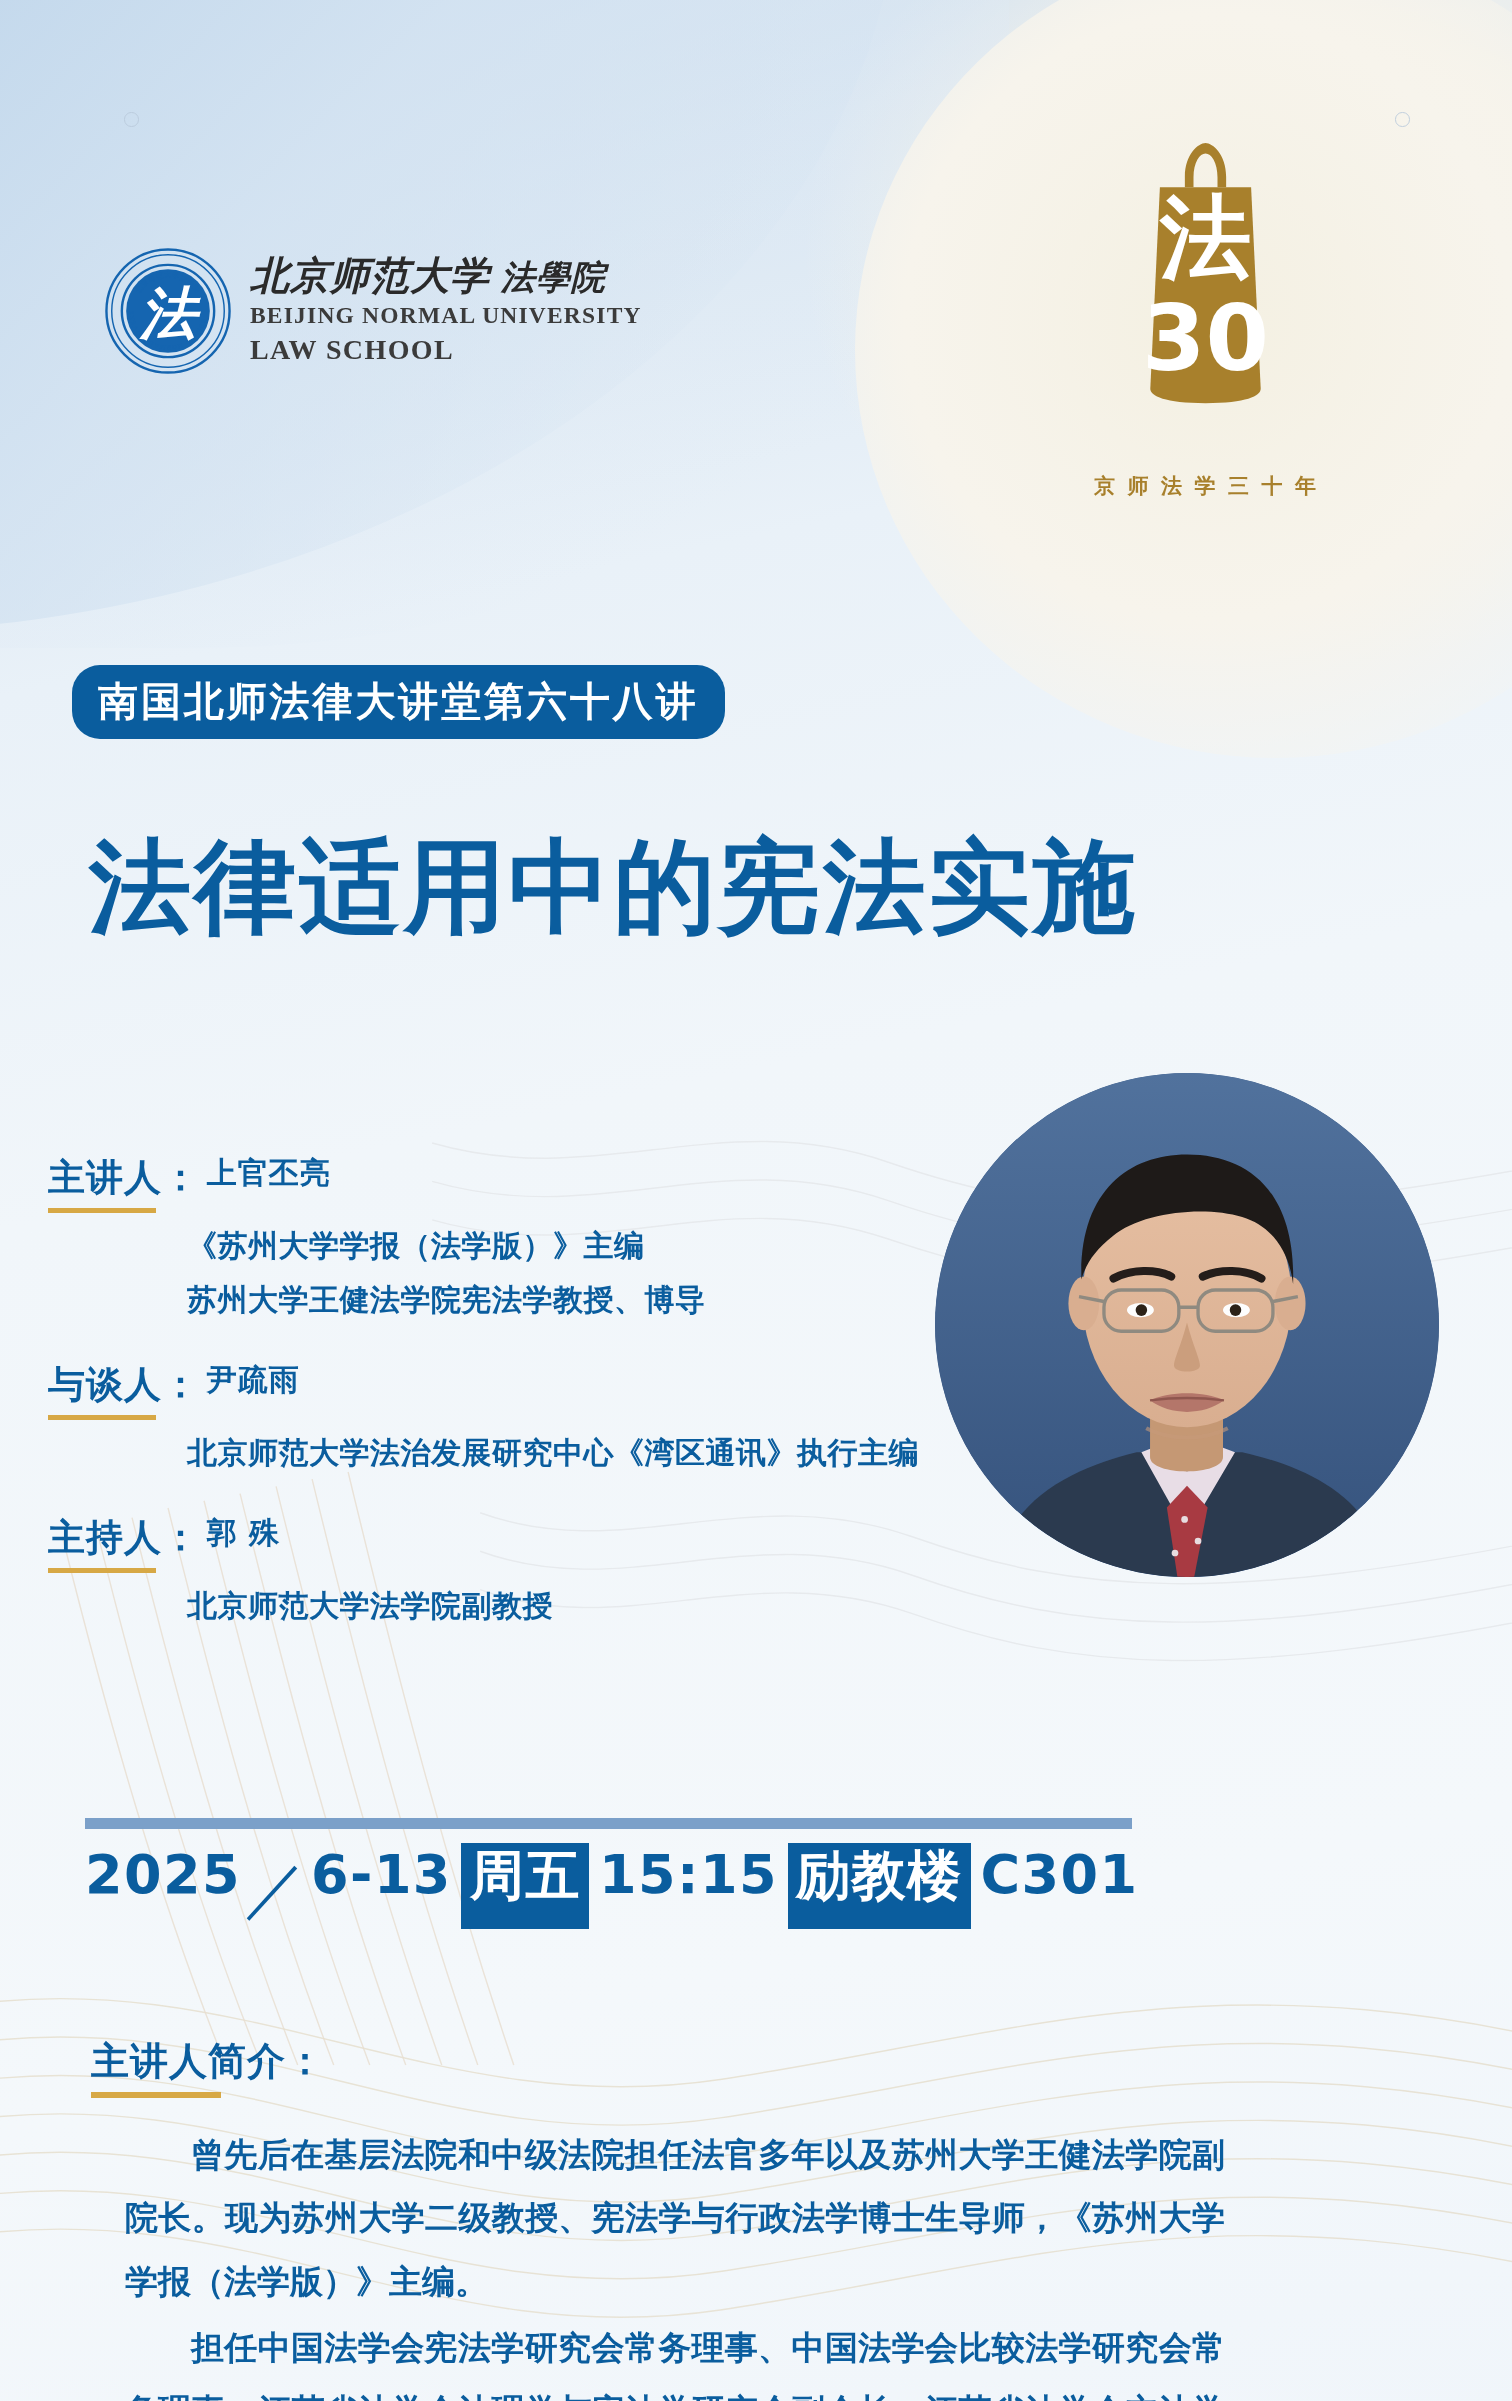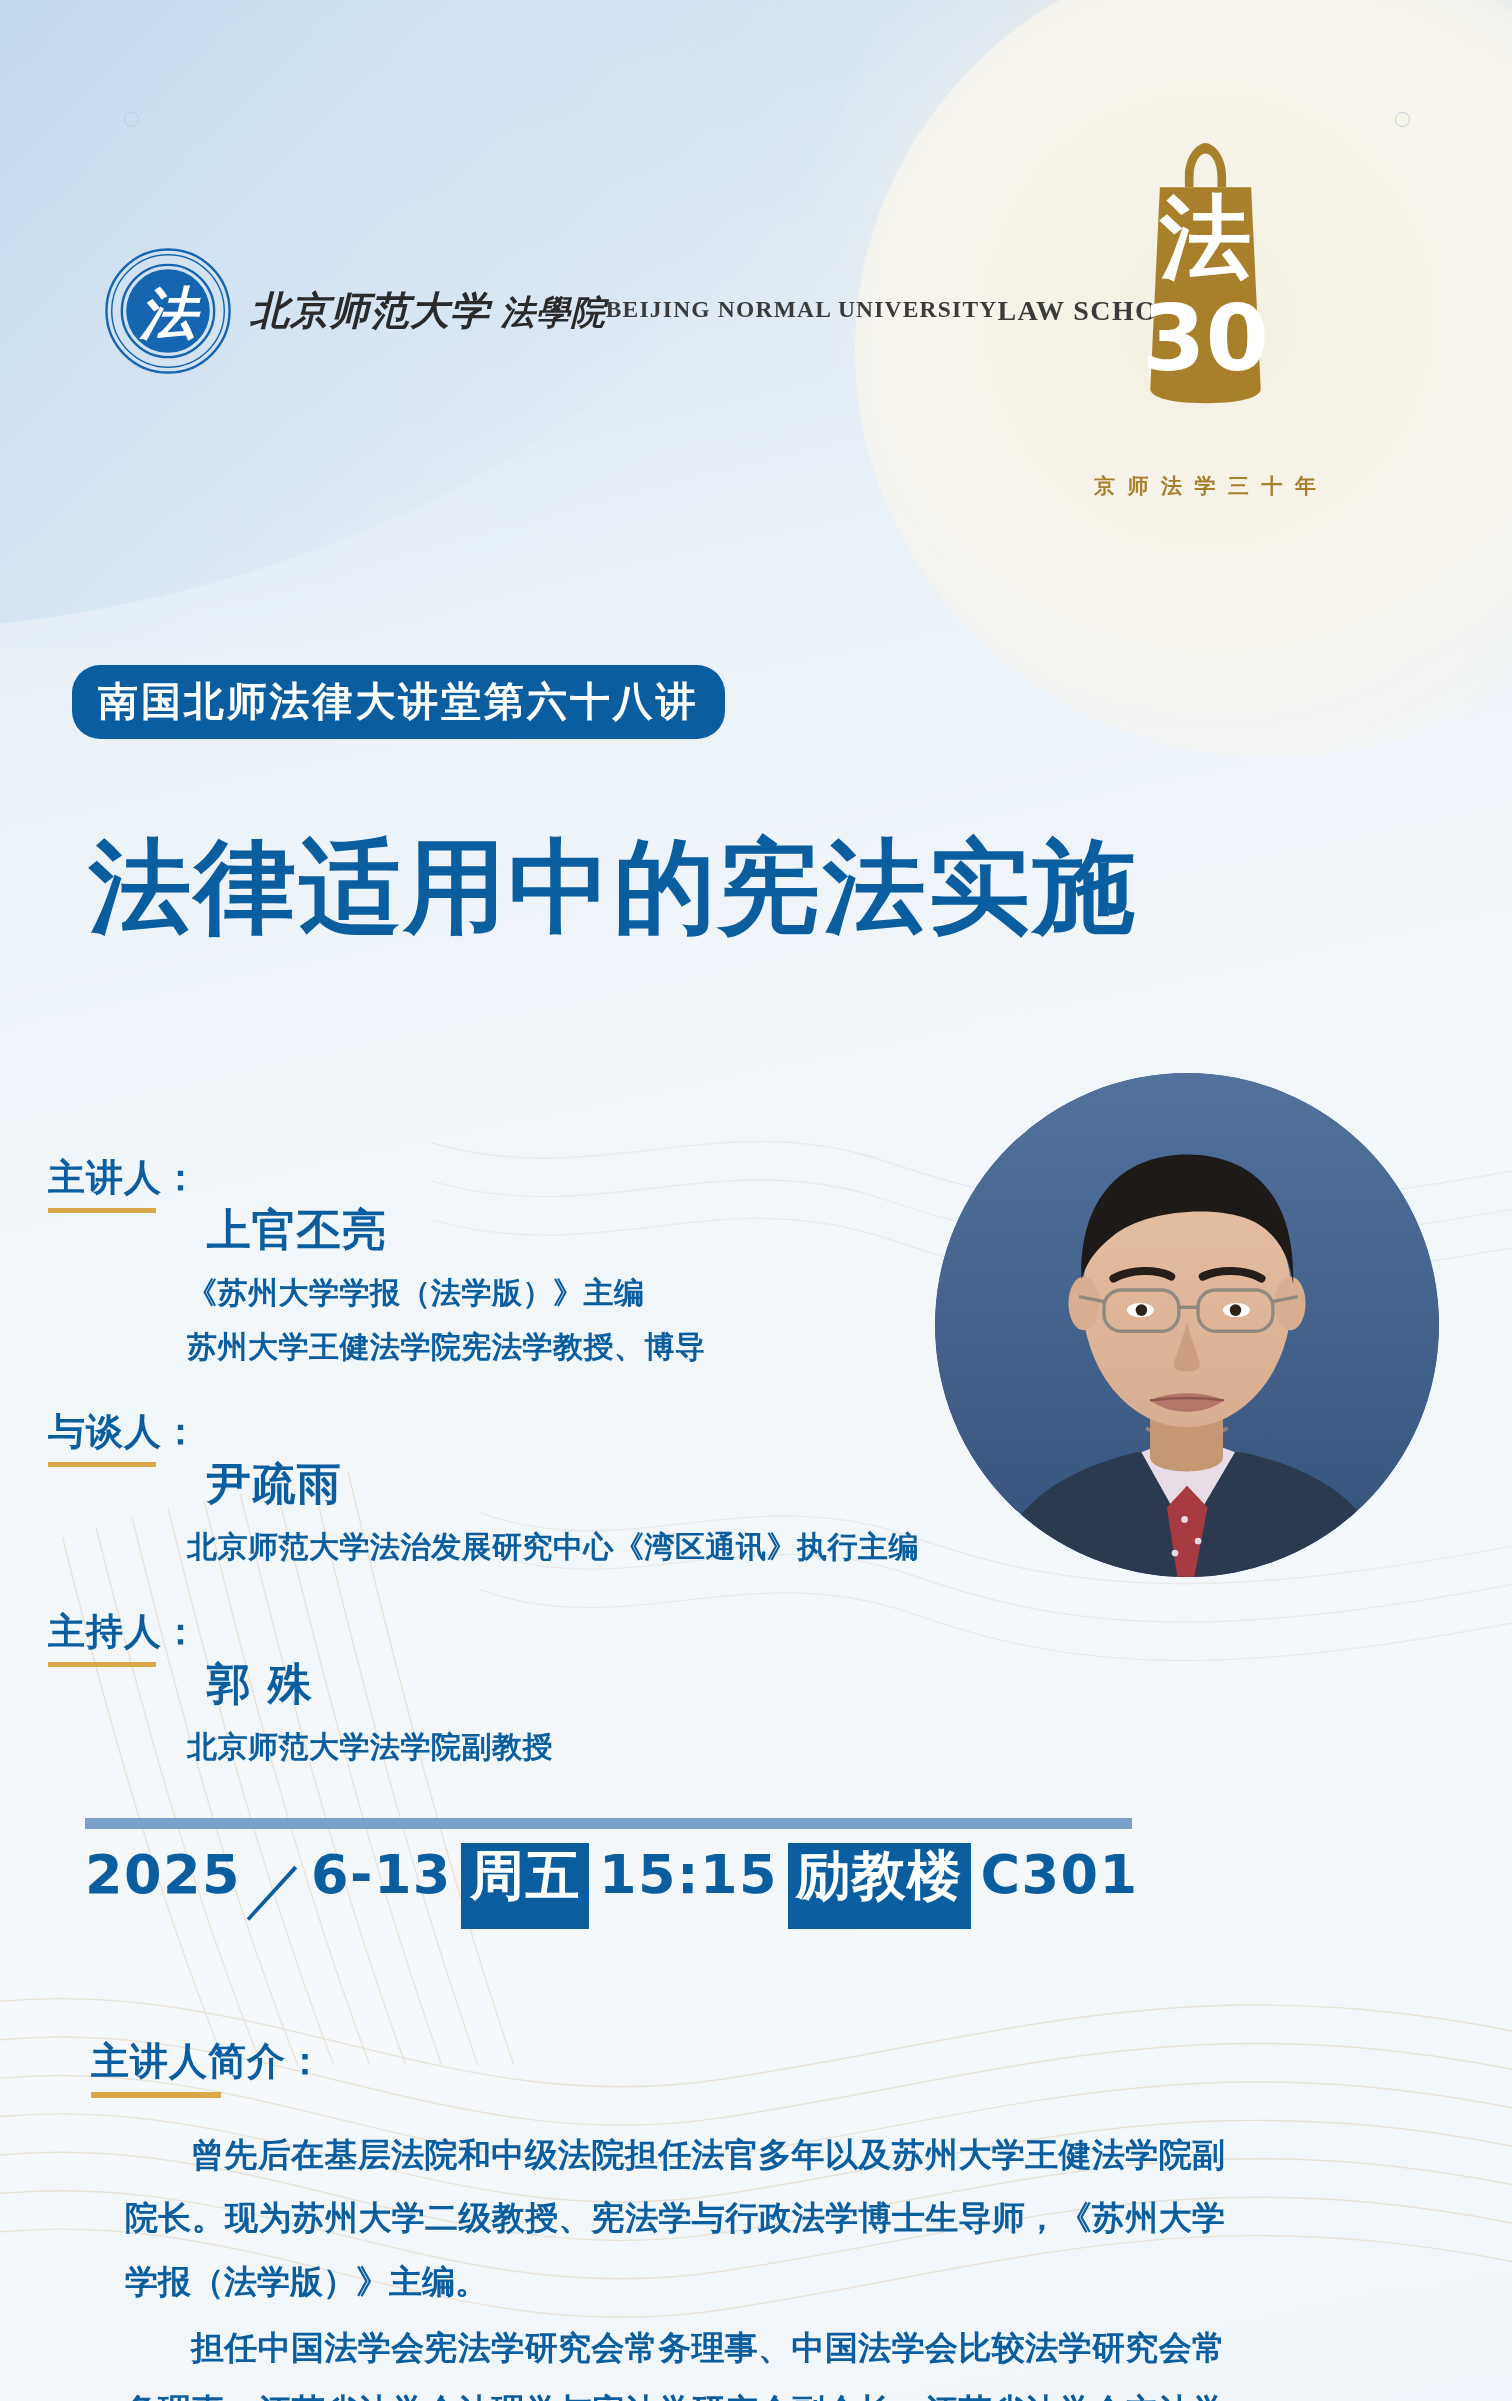--- a/index.html
+++ b/index.html
@@ -36,21 +36,21 @@
   }
   .svg-layer{position:absolute;inset:0;width:1512px;height:3781px;pointer-events:none;}
   .dot-ring{
     position:absolute;width:12.5px;height:12.5px;border:1.9px solid #b9c9da;border-radius:50%;
     opacity:.85;
   }
   
   .header{position:absolute;top:0;left:0;width:1512px;height:624px;}
   .logo-wrap{position:absolute;left:105px;top:248px;display:flex;align-items:center;gap:19px;}
   .seal{width:126px;height:126px;position:relative;flex:0 0 auto;}
-  .logo-text{display:flex;}
+  .logo-text{display:flex;flex-direction:column;}
   .logo-cn{font-family:"Liberation Serif","DejaVu Serif",serif;font-size:39px;font-style:italic;font-weight:700;color:#2a2a2a;letter-spacing:1px;line-height:1.05;white-space:nowrap;}
   .logo-cn .small{font-size:34px;}
   .logo-en1{font-family:"Liberation Serif","DejaVu Serif",serif;font-size:23.5px;font-weight:700;color:#3b3b3b;letter-spacing:1.2px;margin-top:5.8px;white-space:nowrap;}
   .logo-en2{font-family:"Liberation Serif","DejaVu Serif",serif;font-size:28px;font-weight:700;color:#3b3b3b;letter-spacing:1.4px;margin-top:4.8px;white-space:nowrap;}
   
   .anniv{position:absolute;right:158px;top:120px;width:298px;text-align:center;}
   .anniv-mark{width:207px;height:336px;margin:0 auto;position:relative;}
   .anniv-cap{font-size:21px;color:#a8802c;letter-spacing:12.5px;margin-top:16.3px;font-weight:700;text-indent:12.5px;font-family:"DejaVu Sans","Liberation Sans",sans-serif;}
 
   
@@ -75,22 +75,22 @@
   .prow{display:flex;align-items:flex-start;}
   .plabel{
     position:relative;font-size:37px;font-weight:700;color:#0a5d9e;white-space:nowrap;
     font-family:"DejaVu Sans","Liberation Sans",sans-serif;letter-spacing:1px;
     padding-bottom:10px;flex:0 0 auto;
   }
   .plabel::after{
     content:"";position:absolute;left:0;bottom:0;width:108px;height:4.8px;background:#d7a845;
   }
   .pname{
-    font-size:44px;font-weight:700;color:#0a5d9e;white-space:nowrap;margin-left:6.7px;
-    font-family:"DejaVu Sans","Liberation Sans",sans-serif;letter-spacing:1px;margin-top:48px;
+    font-size:30px;font-weight:700;color:#0a5d9e;white-space:nowrap;margin-left:6.7px;
+    font-family:"DejaVu Sans","Liberation Sans",sans-serif;letter-spacing:1px;
   }
   .paffil{
     font-size:30px;font-weight:700;color:#0a5d9e;margin-left:139px;margin-top:10.6px;
     font-family:"DejaVu Sans","Liberation Sans",sans-serif;letter-spacing:0.5px;white-space:nowrap;line-height:1.45;
   }
   
   .portrait{
     position:absolute;right:73px;top:1073px;width:504px;height:504px;border-radius:50%;
     overflow:hidden;z-index:5;
     background:radial-gradient(circle at 50% 36%, #4d6f9c 0%, #3f5f8c 55%, #36537c 100%);

